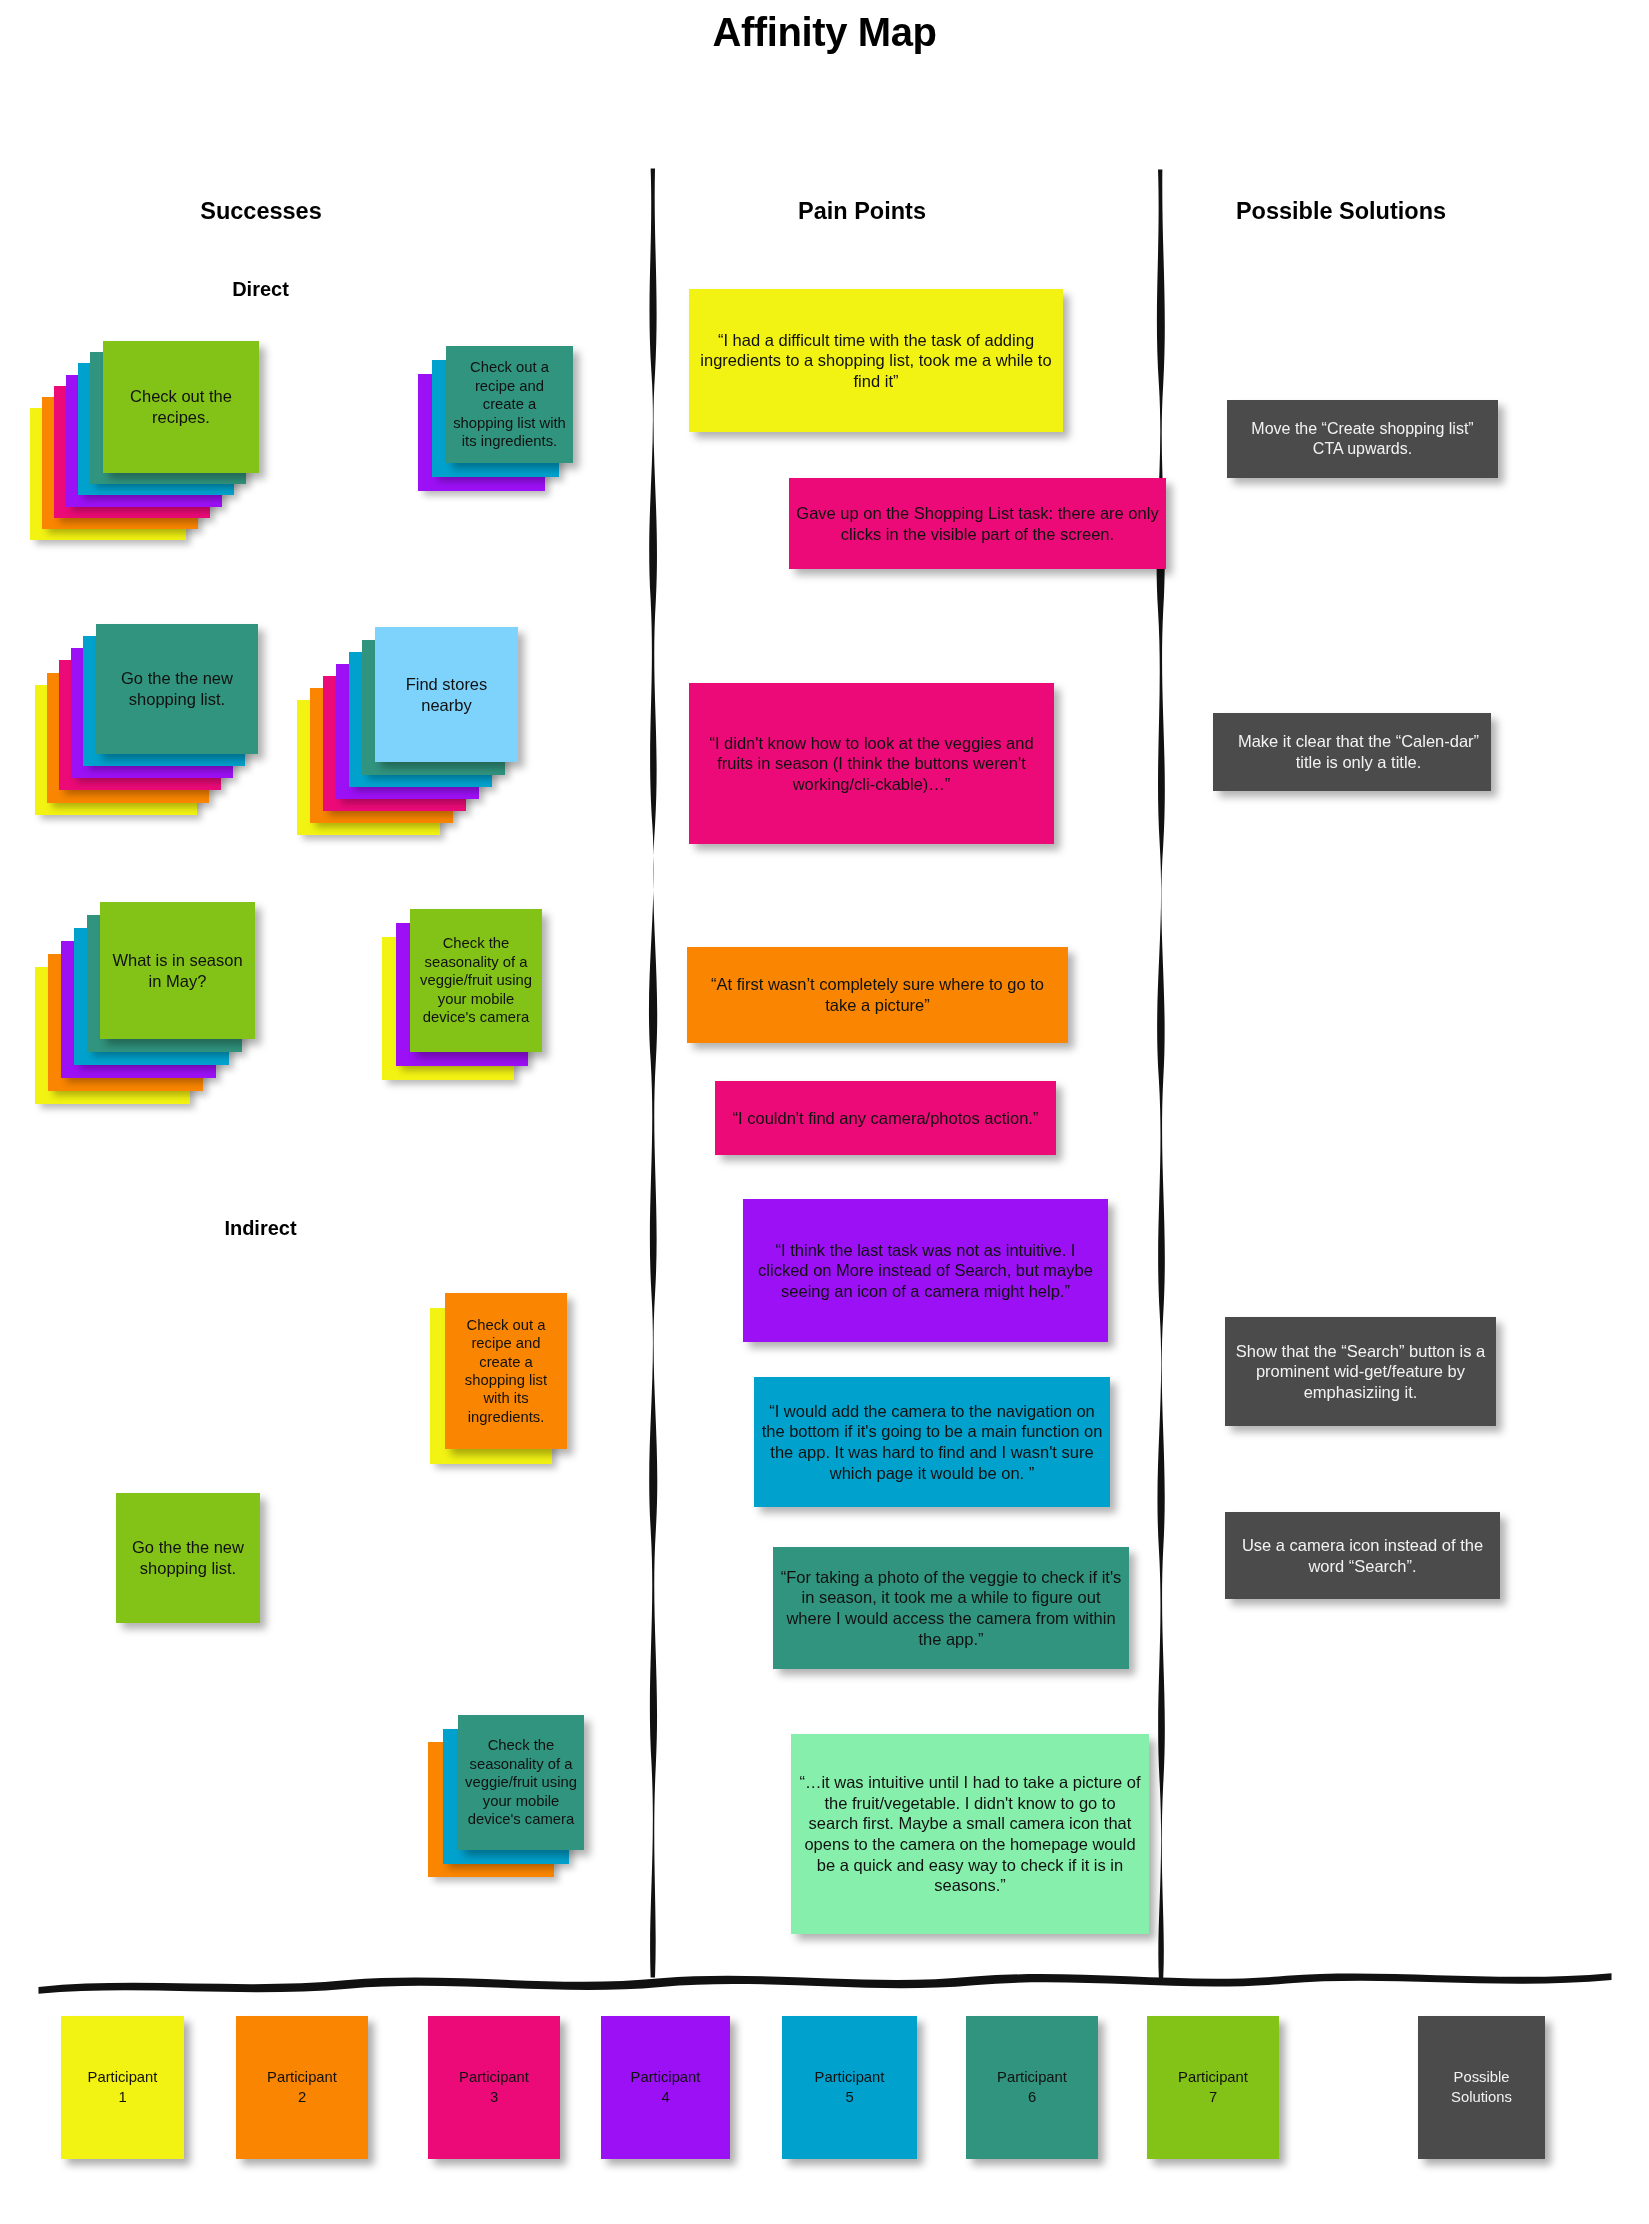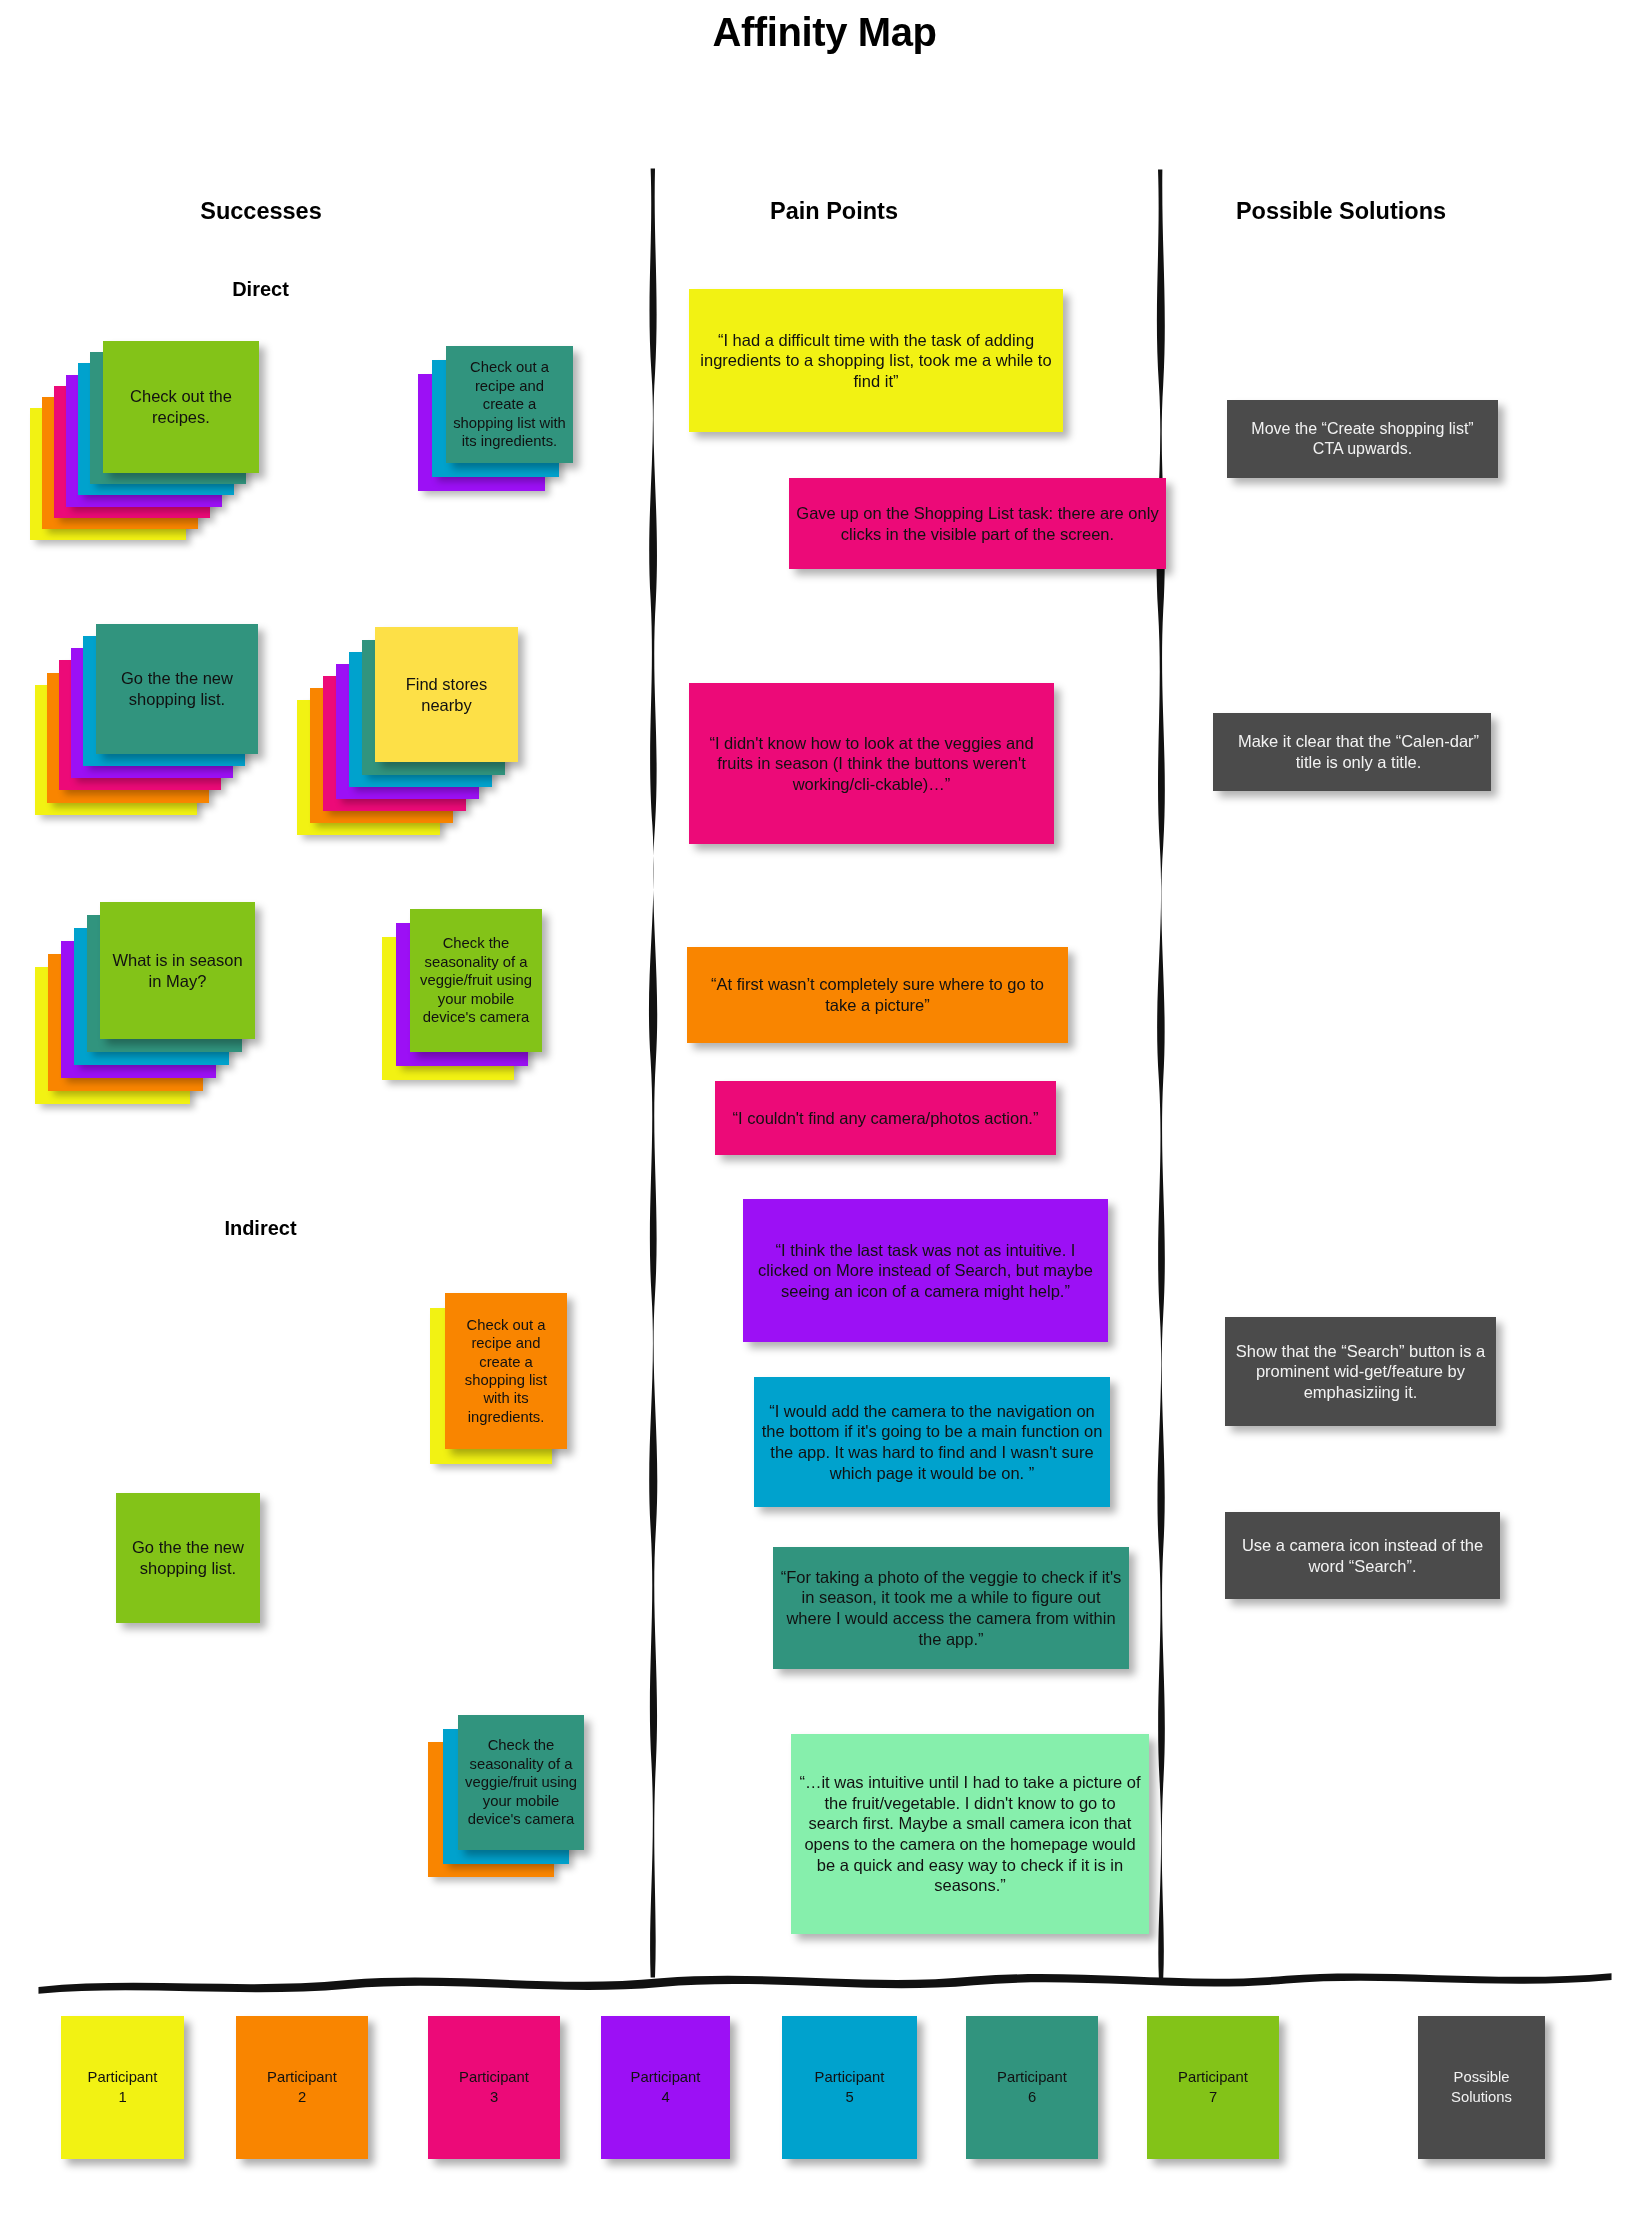--- a/index.html
+++ b/index.html
@@ -100,21 +100,21 @@
   .legend-note.dark { color: #f2f2f2; }
 </style>
 </head>
 <body>
 
 <div id="board">
 
   <div class="main-title">Affinity Map</div>
 
   <div class="col-header" style="left:122px; top:198px; width:278px;">Successes</div>
-  <div class="col-header" style="left:695px; top:198px; width:278px;text-align:center;">Pain Points</div>
+  <div class="col-header" style="left:723px; top:198px; width:278px;text-align:center;">Pain Points</div>
   <div class="col-header" style="left:1137px; top:198px; width:408px;">Possible Solutions</div>
 
   <div class="sub-header" style="left:139px; top:278px; width:243px;">Direct</div>
   <div class="sub-header" style="left:139px; top:1217px; width:243px;">Indirect</div>
 
   <svg class="divider" style="left:634px; top:165px;" width="35" height="1816" viewBox="0 0 40 2090" preserveAspectRatio="none">
     <path d="M19 4 C22 90, 14 150, 20 240 C26 330, 13 400, 19 500 C24 600, 14 660, 21 760
              C27 860, 12 930, 19 1030 C25 1130, 14 1200, 20 1300 C26 1400, 13 1470, 19 1570
              C25 1670, 14 1740, 20 1840 C25 1940, 16 2010, 19 2086
              L24 2086 C27 2010, 20 1940, 25 1840 C30 1740, 19 1670, 25 1570
@@ -164,21 +164,21 @@
       <div class="stack-card" style="left: 83px; top: 636px; width: 162px; height: 130px; background: rgb(0, 162, 205); z-index: 14;"></div>
       <div class="note" style="left: 96px; top: 624px; width: 162px; height: 130px; background: rgb(49, 148, 126); font-size: 16.5px; z-index: 40;">
         <span class="txt">Go the the new shopping list.</span>
       </div>
       <div class="stack-card" style="left: 297px; top: 700px; width: 143px; height: 135px; background: rgb(242, 242, 19); z-index: 10;"></div>
       <div class="stack-card" style="left: 310px; top: 688px; width: 143px; height: 135px; background: rgb(249, 133, 0); z-index: 11;"></div>
       <div class="stack-card" style="left: 323px; top: 676px; width: 143px; height: 135px; background: rgb(236, 10, 120); z-index: 12;"></div>
       <div class="stack-card" style="left: 336px; top: 664px; width: 143px; height: 135px; background: rgb(156, 16, 245); z-index: 13;"></div>
       <div class="stack-card" style="left: 349px; top: 652px; width: 143px; height: 135px; background: rgb(0, 162, 205); z-index: 14;"></div>
       <div class="stack-card" style="left: 362px; top: 640px; width: 143px; height: 135px; background: rgb(49, 148, 126); z-index: 15;"></div>
-      <div class="note" style="left: 375px; top: 627px; width: 143px; height: 135px; background: #fde047; font-size: 16.5px; z-index: 40;">
+      <div class="note" style="left: 375px; top: 627px; width: 143px; height: 135px; background: #7dd3fc; font-size: 16.5px; z-index: 40;">
         <span class="txt">Find stores nearby</span>
       </div>
       <div class="stack-card" style="left: 35px; top: 967px; width: 155px; height: 137px; background: rgb(242, 242, 19); z-index: 10;"></div>
       <div class="stack-card" style="left: 48px; top: 954px; width: 155px; height: 137px; background: rgb(249, 133, 0); z-index: 11;"></div>
       <div class="stack-card" style="left: 61px; top: 941px; width: 155px; height: 137px; background: rgb(156, 16, 245); z-index: 12;"></div>
       <div class="stack-card" style="left: 74px; top: 928px; width: 155px; height: 137px; background: rgb(0, 162, 205); z-index: 13;"></div>
       <div class="stack-card" style="left: 87px; top: 915px; width: 155px; height: 137px; background: rgb(49, 148, 126); z-index: 14;"></div>
       <div class="note" style="left: 100px; top: 902px; width: 155px; height: 137px; background: rgb(131, 195, 24); font-size: 16.5px; z-index: 40;">
         <span class="txt">What is in season in May?</span>
       </div>

